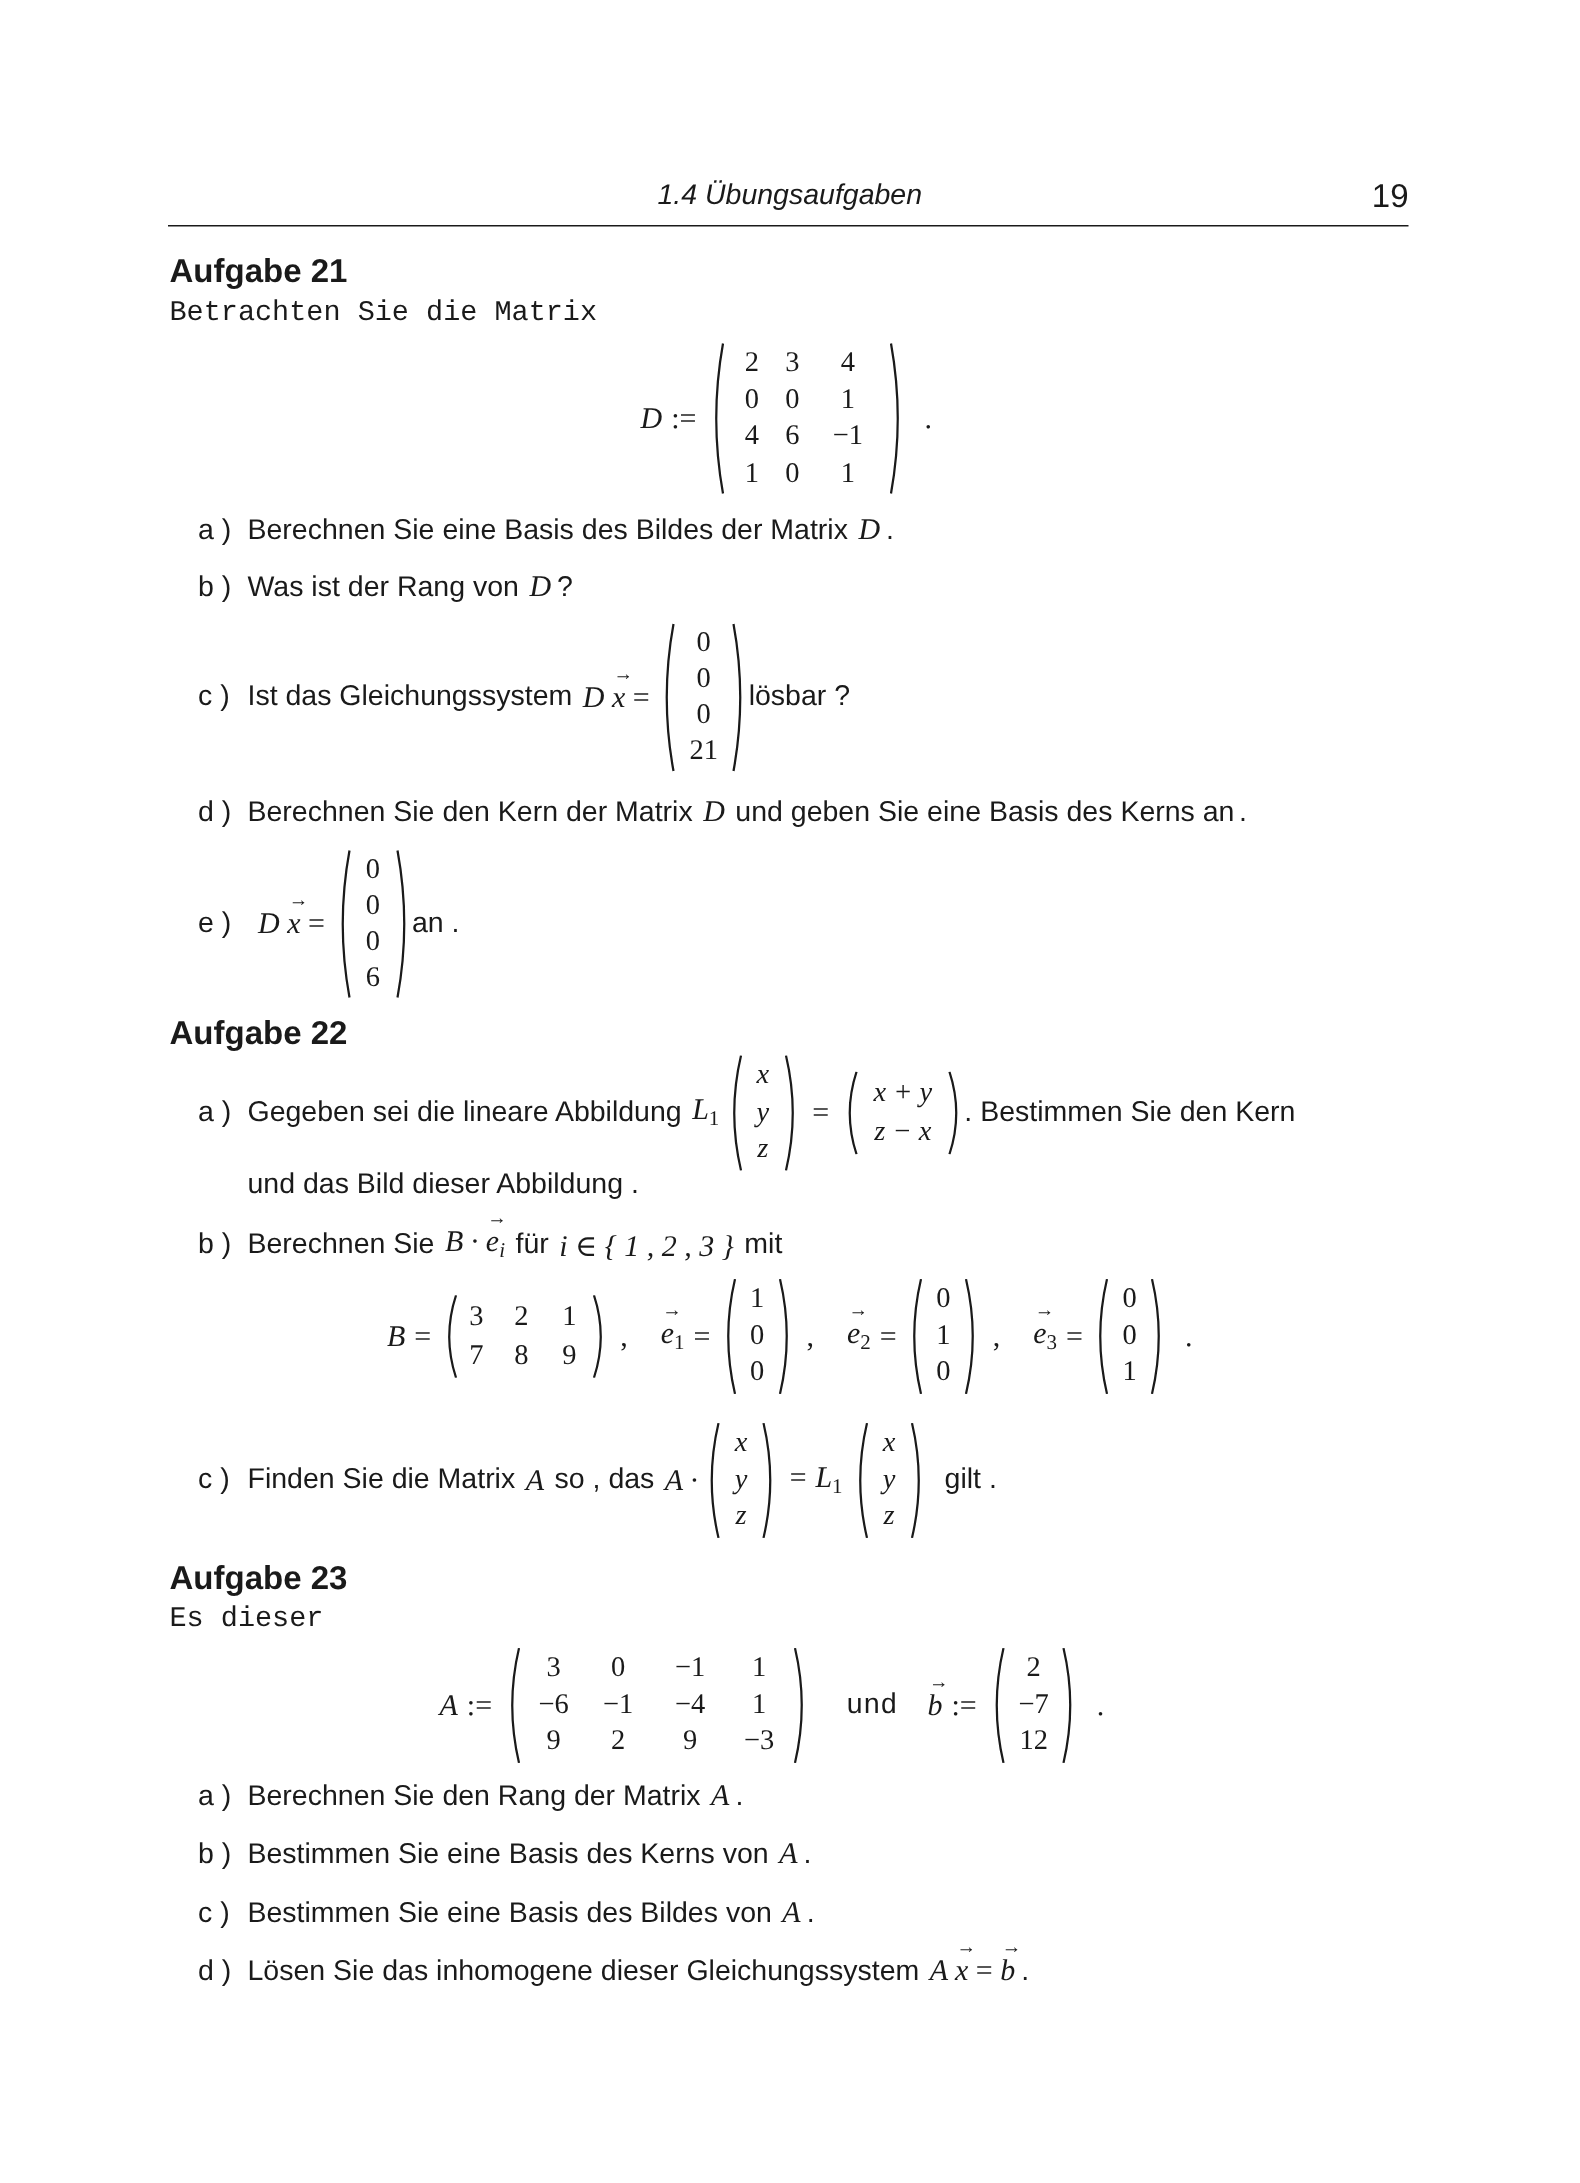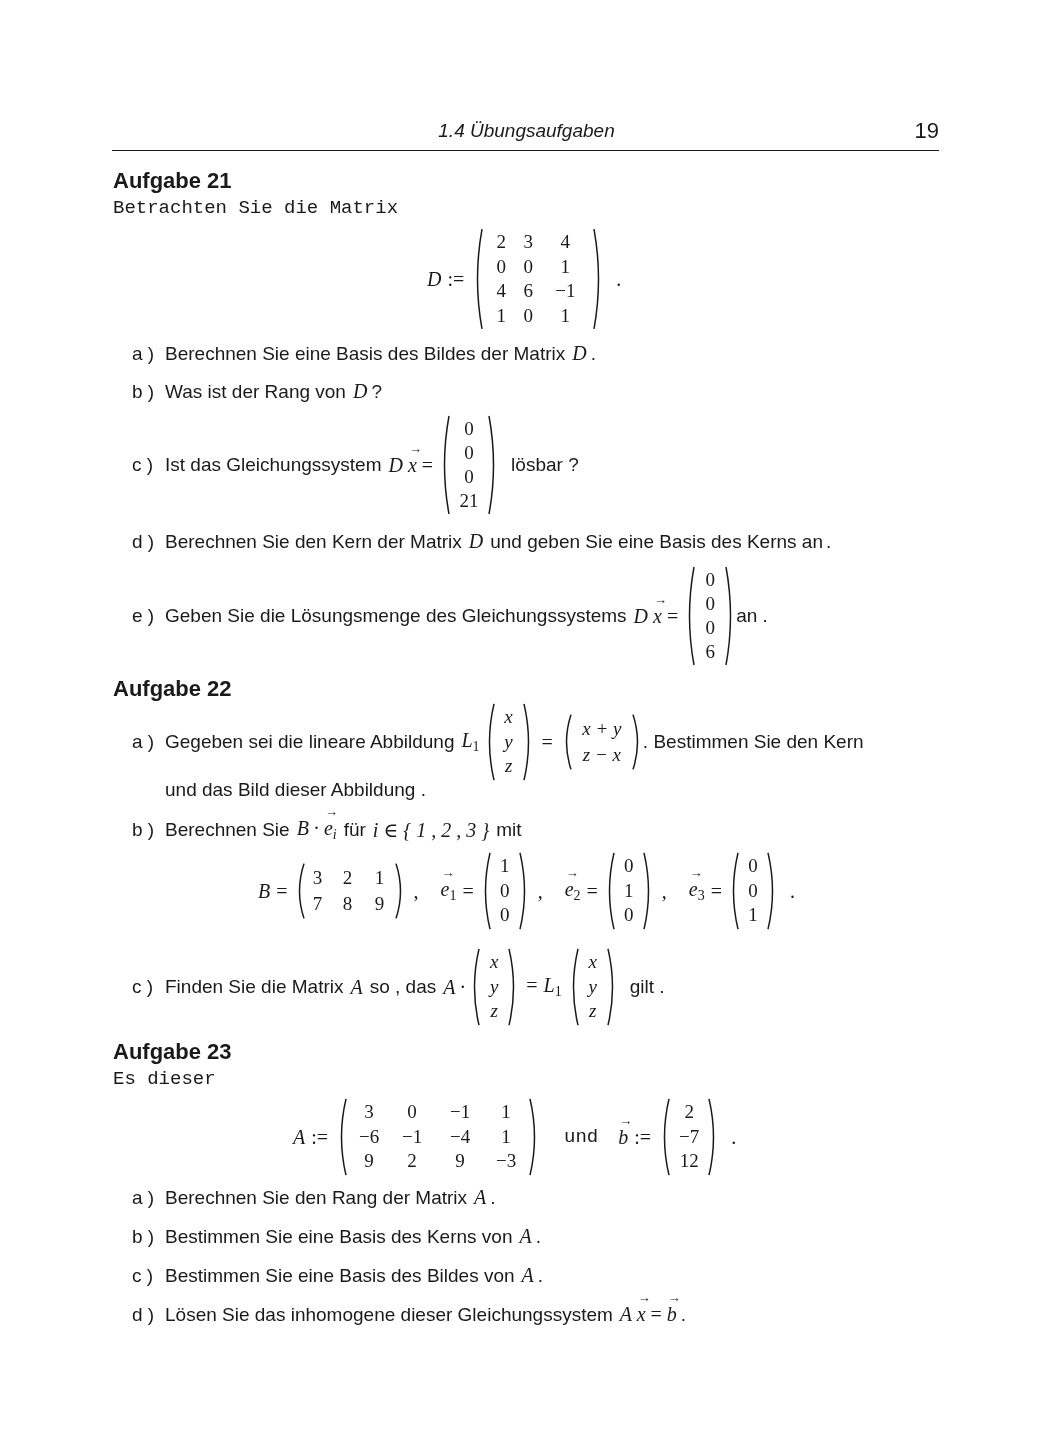--- a/index.html
+++ b/index.html
@@ -102,36 +102,35 @@
         <span>0</span>
         <span>0</span>
         <span>21</span>
     </span>
     <span class="paren">
         <svg viewBox="0 0 11 100" preserveAspectRatio="none">
           <path d="M1 1 Q10 50 1 99" stroke="#1a1a1a" stroke-width="1.5" fill="none"></path>
         </svg>
       </span>
   </span>
-  <span style="margin-left:12px">lösbar ?</span>
+  <span style="">lösbar ?</span>
 </div>
 
 <div class="abs item" style="top:530px">
   <span class="lbl">d )</span>
   <span>Berechnen Sie den Kern der Matrix</span>
     <span class="gap"></span>
   <span class="mi">D</span>
     <span class="gap"></span>
   <span>und geben Sie eine Basis des Kerns an</span>
   <span style="margin-left:3px">.</span>
 </div>
 
 <div class="abs item" style="top:566px; height:100px">
   <span class="lbl">e )</span>
-  <span>Geben Sie die Lösungsmenge des Gleichungssystems</span>
     <span class="gap"></span>
   <span class="mi" style="margin-right:6px">D <span class="vec-arrow">x</span> <span class="mr" style="font-style:normal">=</span></span>
   <span class="mat" style="height:100px">
     <span class="paren">
         <svg viewBox="0 0 11 100" preserveAspectRatio="none">
           <path d="M10 1 Q1 50 10 99" stroke="#1a1a1a" stroke-width="1.5" fill="none"></path>
         </svg>
       </span>
     <span class="grid" style="grid-template-columns:18px; line-height:24px">
       <span>0</span>

